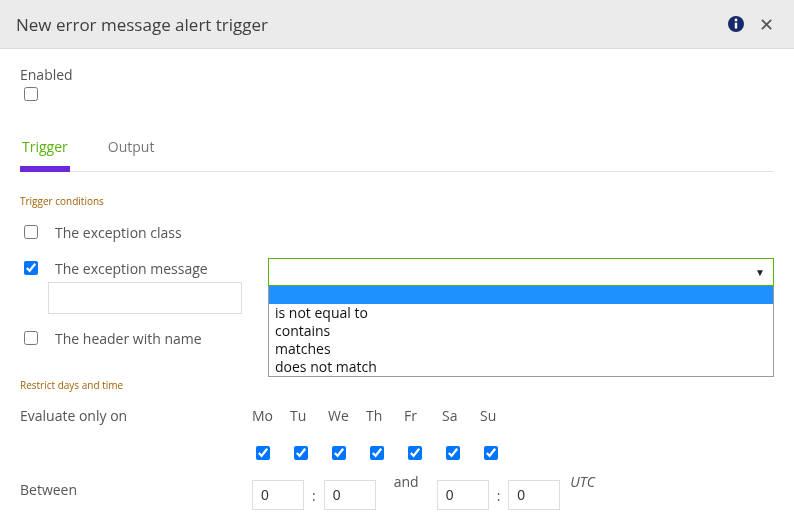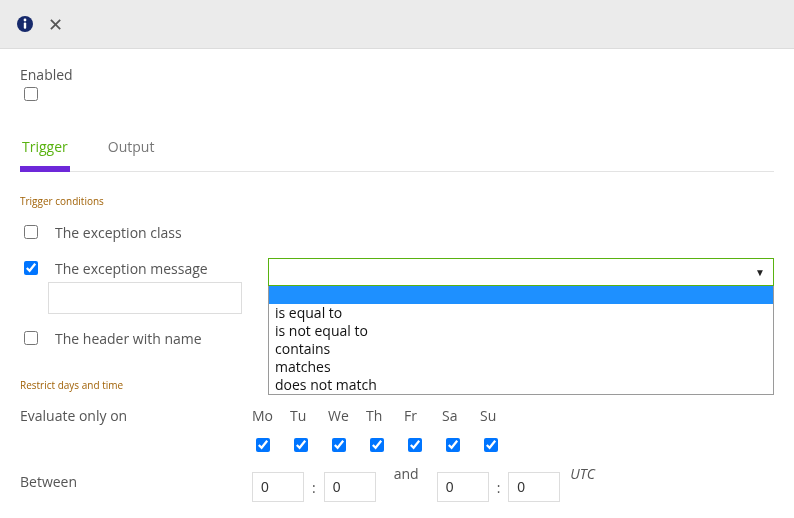--- a/index.html
+++ b/index.html
@@ -113,21 +113,21 @@
     align-items: flex-start;
     margin-top: 10px;
   }
   .eval-row .lbl, .between-row .lbl {
     color: #555;
     flex: 0 0 232px;
   }
   .days-grid {
     display: grid;
     grid-template-columns: repeat(7, 38px);
-    row-gap: 10px;
+    row-gap: 18px;
   }
   .day-head { color: #555; }
   .day-cb { }
   .between-row { margin-top: 16px; }
   .time-group {
     display: flex;
     align-items: center;
     gap: 8px;
   }
   .num-input {
@@ -140,20 +140,21 @@
     color: #333;
   }
   .colon { color: #555; }
   .and-label { color: #555; margin: 0 18px; position: relative; top: -8px; }
   .utc-label { color: #555; margin-left: 10px; position: relative; top: -8px; font-style: italic; }
 </style>
 </head>
 <body>
 
 <div class="header">
+  <div class="header-title">New error message alert trigger</div>
   <div class="header-icons">
     <span class="info-icon">
       <svg width="18" height="18" viewBox="0 0 18 18">
           <circle cx="9" cy="9" r="8" fill="#16296b"></circle>
           <circle cx="9" cy="5" r="1.4" fill="#fff"></circle>
           <rect x="7.8" y="7.6" width="2.4" height="6.2" rx="1" fill="#fff"></rect>
         </svg>
     </span>
     <span class="close-icon">✕</span>
   </div>
@@ -180,21 +181,20 @@
     <span class="cond-label">The exception message</span>
 
     <div class="select-box">
       <div class="select-display">
         <span></span>
         <span class="spacer"></span>
         <span class="select-caret">▼</span>
       </div>
       <div class="dropdown">
         <div class="opt highlight"></div>
-        <div class="opt">is equal to</div>
         <div class="opt">is not equal to</div>
         <div class="opt">contains</div>
         <div class="opt">matches</div>
         <div class="opt">does not match</div>
       </div>
     </div>
   </div>
 
   <div style="margin-bottom:14px;">
     <input type="text" class="msg-input" value="" style="">

